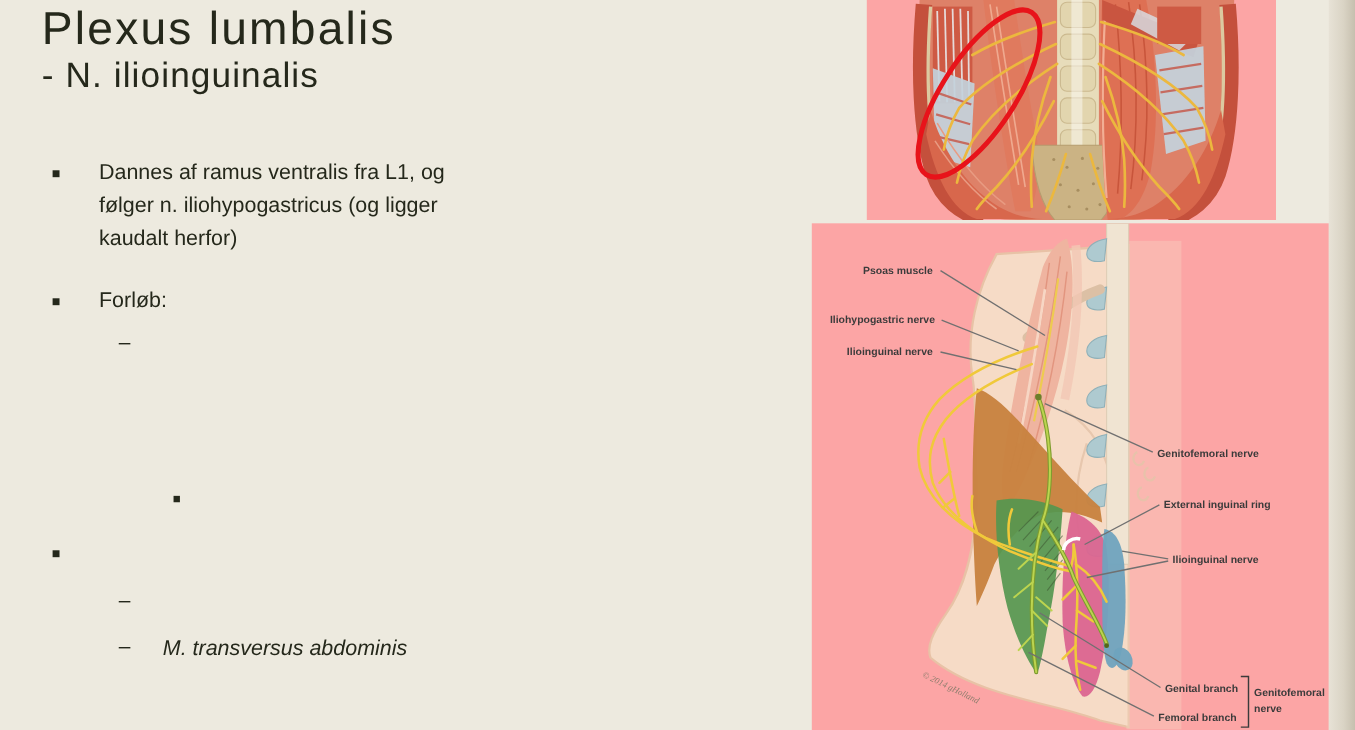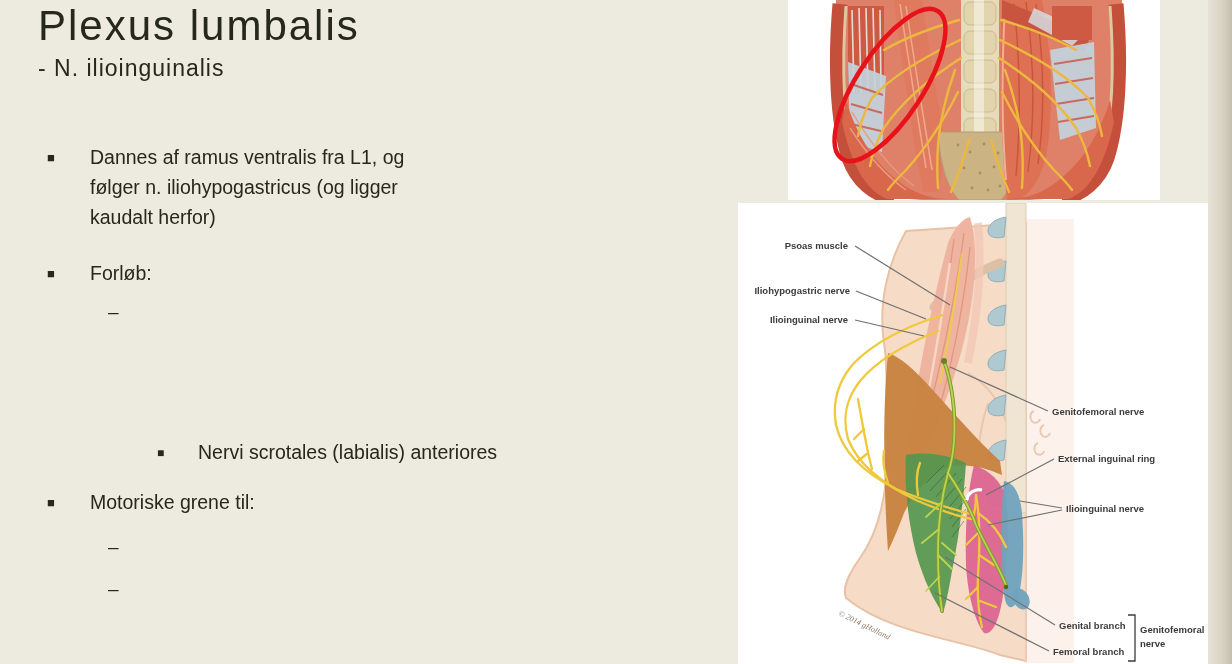--- a/index.html
+++ b/index.html
@@ -8,34 +8,34 @@
     background:#EDEADF;
     font-family:"Liberation Sans",sans-serif;
     color:#25281B;
   }
   .abs{position:absolute;}
   .slide-title{
     left:38px;top:2px;font-size:42px;line-height:48px;letter-spacing:2px;
     color:#25281B;
   }
   .slide-subtitle{
-    left:38px;top:50px;font-size:23px;line-height:36px;letter-spacing:1px;
+    left:38px;top:50px;font-size:32px;line-height:36px;letter-spacing:1px;
   }
   .bullet{
     font-size:19.5px;line-height:30px;
   }
   .bullet .marker{
     position:absolute;left:0;top:1px;font-size:13px;
   }
   .lvl1{left:47px;padding-left:43px;}
   .lvl2{left:108px;padding-left:40px;font-style:italic;}
   .lvl2 .marker{font-size:19px;font-style:normal;top:0;}
   .lvl3{left:157px;padding-left:41px;}
   .lvl3 .marker{font-size:12px;}
-  .img-panel{background:#ffffff;}
+  .img-panel{background:#fca5a5;}
   #top-image{left:788px;top:0;width:372px;height:200px;}
   #bottom-image{left:738px;top:203px;width:470px;height:461px;}
   .edge-shadow{
     left:1208px;top:0;width:24px;height:664px;
     background:linear-gradient(to right,#E7E2D6 0%,#DAD4C5 55%,#C6BFAE 100%);
   }
   svg{display:block;}
 </style>
 </head>
 <body>
@@ -50,31 +50,30 @@
   </div>
   <div class="abs bullet lvl1" style="top:258px;width:400px;">
     <span class="marker">■</span>
     <span>Forløb:</span>
   </div>
   <div class="abs bullet lvl2" style="top:297px;width:330px;">
     <span class="marker">–</span>
   </div>
   <div class="abs bullet lvl3" style="top:437px;width:420px;">
     <span class="marker">■</span>
-    <span>Nervi scrotales (labialis) anteriores</span>
   </div>
   <div class="abs bullet lvl1" style="top:487px;width:400px;">
     <span class="marker">■</span>
-    <span>Motoriske grene til:</span>
   </div>
   <div class="abs bullet lvl2" style="top:532px;width:360px;">
     <span class="marker">–</span>
   </div>
   <div class="abs bullet lvl2" style="top:574px;width:360px;">
     <span class="marker">–</span>
+    <span>M. transversus abdominis</span>
   </div>
 </div>
 
 <div class="abs img-panel" id="top-image">
 <svg width="372" height="200" viewBox="0 0 372 200">
 
   <path d="M48,0 L334,0 L333,60 C331,110 326,150 312,172 C298,192 268,200 236,200 L140,200 C106,200 76,192 62,170 C50,148 46,108 46,60 Z" fill="#DE8168"></path>
 
   <path d="M52,4 C47,62 49,120 61,158 C69,181 86,194 106,199" fill="none" stroke="#C4503C" stroke-width="15"></path>
   <path d="M58,6 C54,62 55,118 66,154 C73,175 88,188 105,194" fill="none" stroke="#DCC9A0" stroke-width="3"></path>

